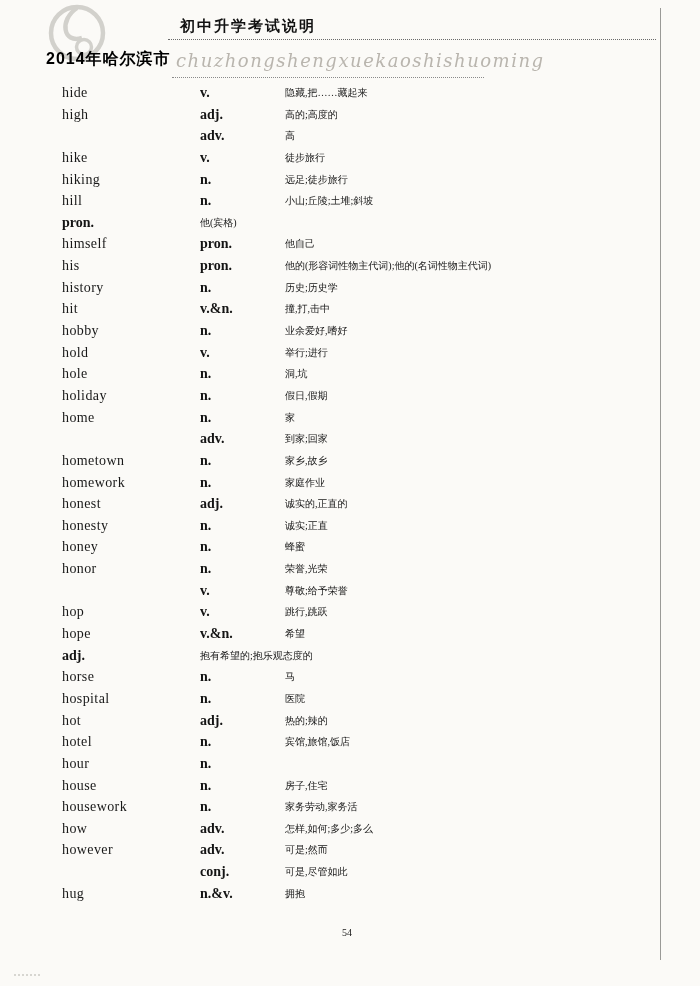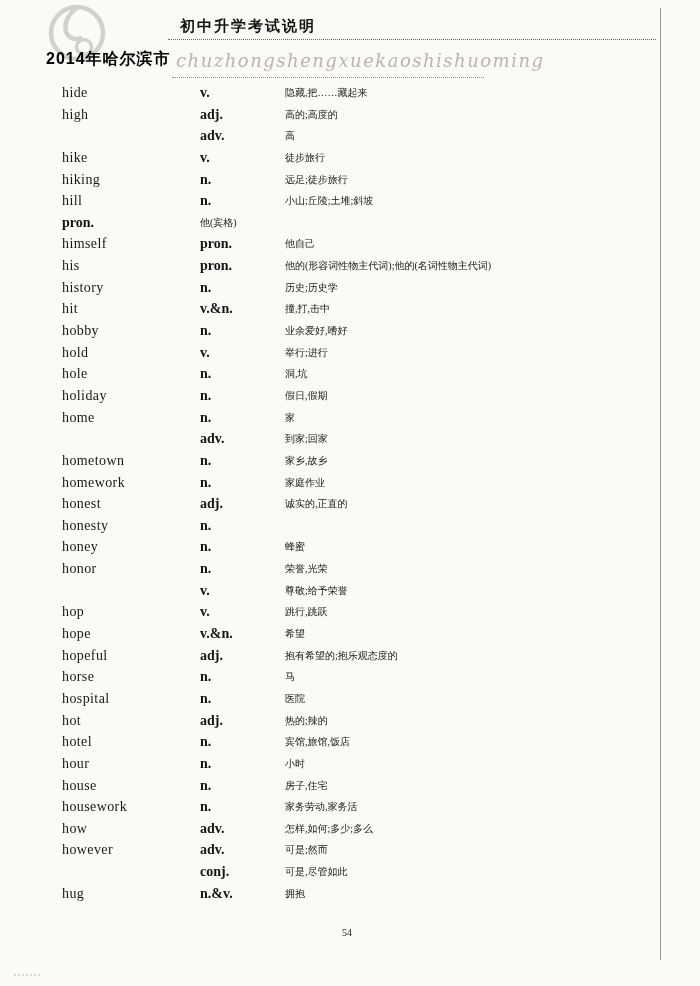--- a/index.html
+++ b/index.html
@@ -246,20 +246,21 @@
         <span class="col-meaning">家庭作业</span>
       </div>
       <div class="vocab-row">
         <span class="col-word">honest</span>
         <span class="col-pos">adj.</span>
         <span class="col-meaning">诚实的,正直的</span>
       </div>
       <div class="vocab-row">
         <span class="col-word">honesty</span>
         <span class="col-pos">n.</span>
+        <span class="col-meaning">诚实;正直</span>
       </div>
       <div class="vocab-row">
         <span class="col-word">honey</span>
         <span class="col-pos">n.</span>
         <span class="col-meaning">蜂蜜</span>
       </div>
       <div class="vocab-row">
         <span class="col-word">honor</span>
         <span class="col-pos">n.</span>
         <span class="col-meaning">荣誉,光荣</span>
@@ -273,21 +274,20 @@
         <span class="col-word">hop</span>
         <span class="col-pos">v.</span>
         <span class="col-meaning">跳行,跳跃</span>
       </div>
       <div class="vocab-row">
         <span class="col-word">hope</span>
         <span class="col-pos">v.&amp;n.</span>
         <span class="col-meaning">希望</span>
       </div>
       <div class="vocab-row">
-        <span class="col-word">hopeful</span>
         <span class="col-pos">adj.</span>
         <span class="col-meaning">抱有希望的;抱乐观态度的</span>
       </div>
       <div class="vocab-row">
         <span class="col-word">horse</span>
         <span class="col-pos">n.</span>
         <span class="col-meaning">马</span>
       </div>
       <div class="vocab-row">
         <span class="col-word">hospital</span>
@@ -300,21 +300,20 @@
         <span class="col-meaning">热的;辣的</span>
       </div>
       <div class="vocab-row">
         <span class="col-word">hotel</span>
         <span class="col-pos">n.</span>
         <span class="col-meaning">宾馆,旅馆,饭店</span>
       </div>
       <div class="vocab-row">
         <span class="col-word">hour</span>
         <span class="col-pos">n.</span>
-        <span class="col-meaning">小时</span>
       </div>
       <div class="vocab-row">
         <span class="col-word">house</span>
         <span class="col-pos">n.</span>
         <span class="col-meaning">房子,住宅</span>
       </div>
       <div class="vocab-row">
         <span class="col-word">housework</span>
         <span class="col-pos">n.</span>
         <span class="col-meaning">家务劳动,家务活</span>

